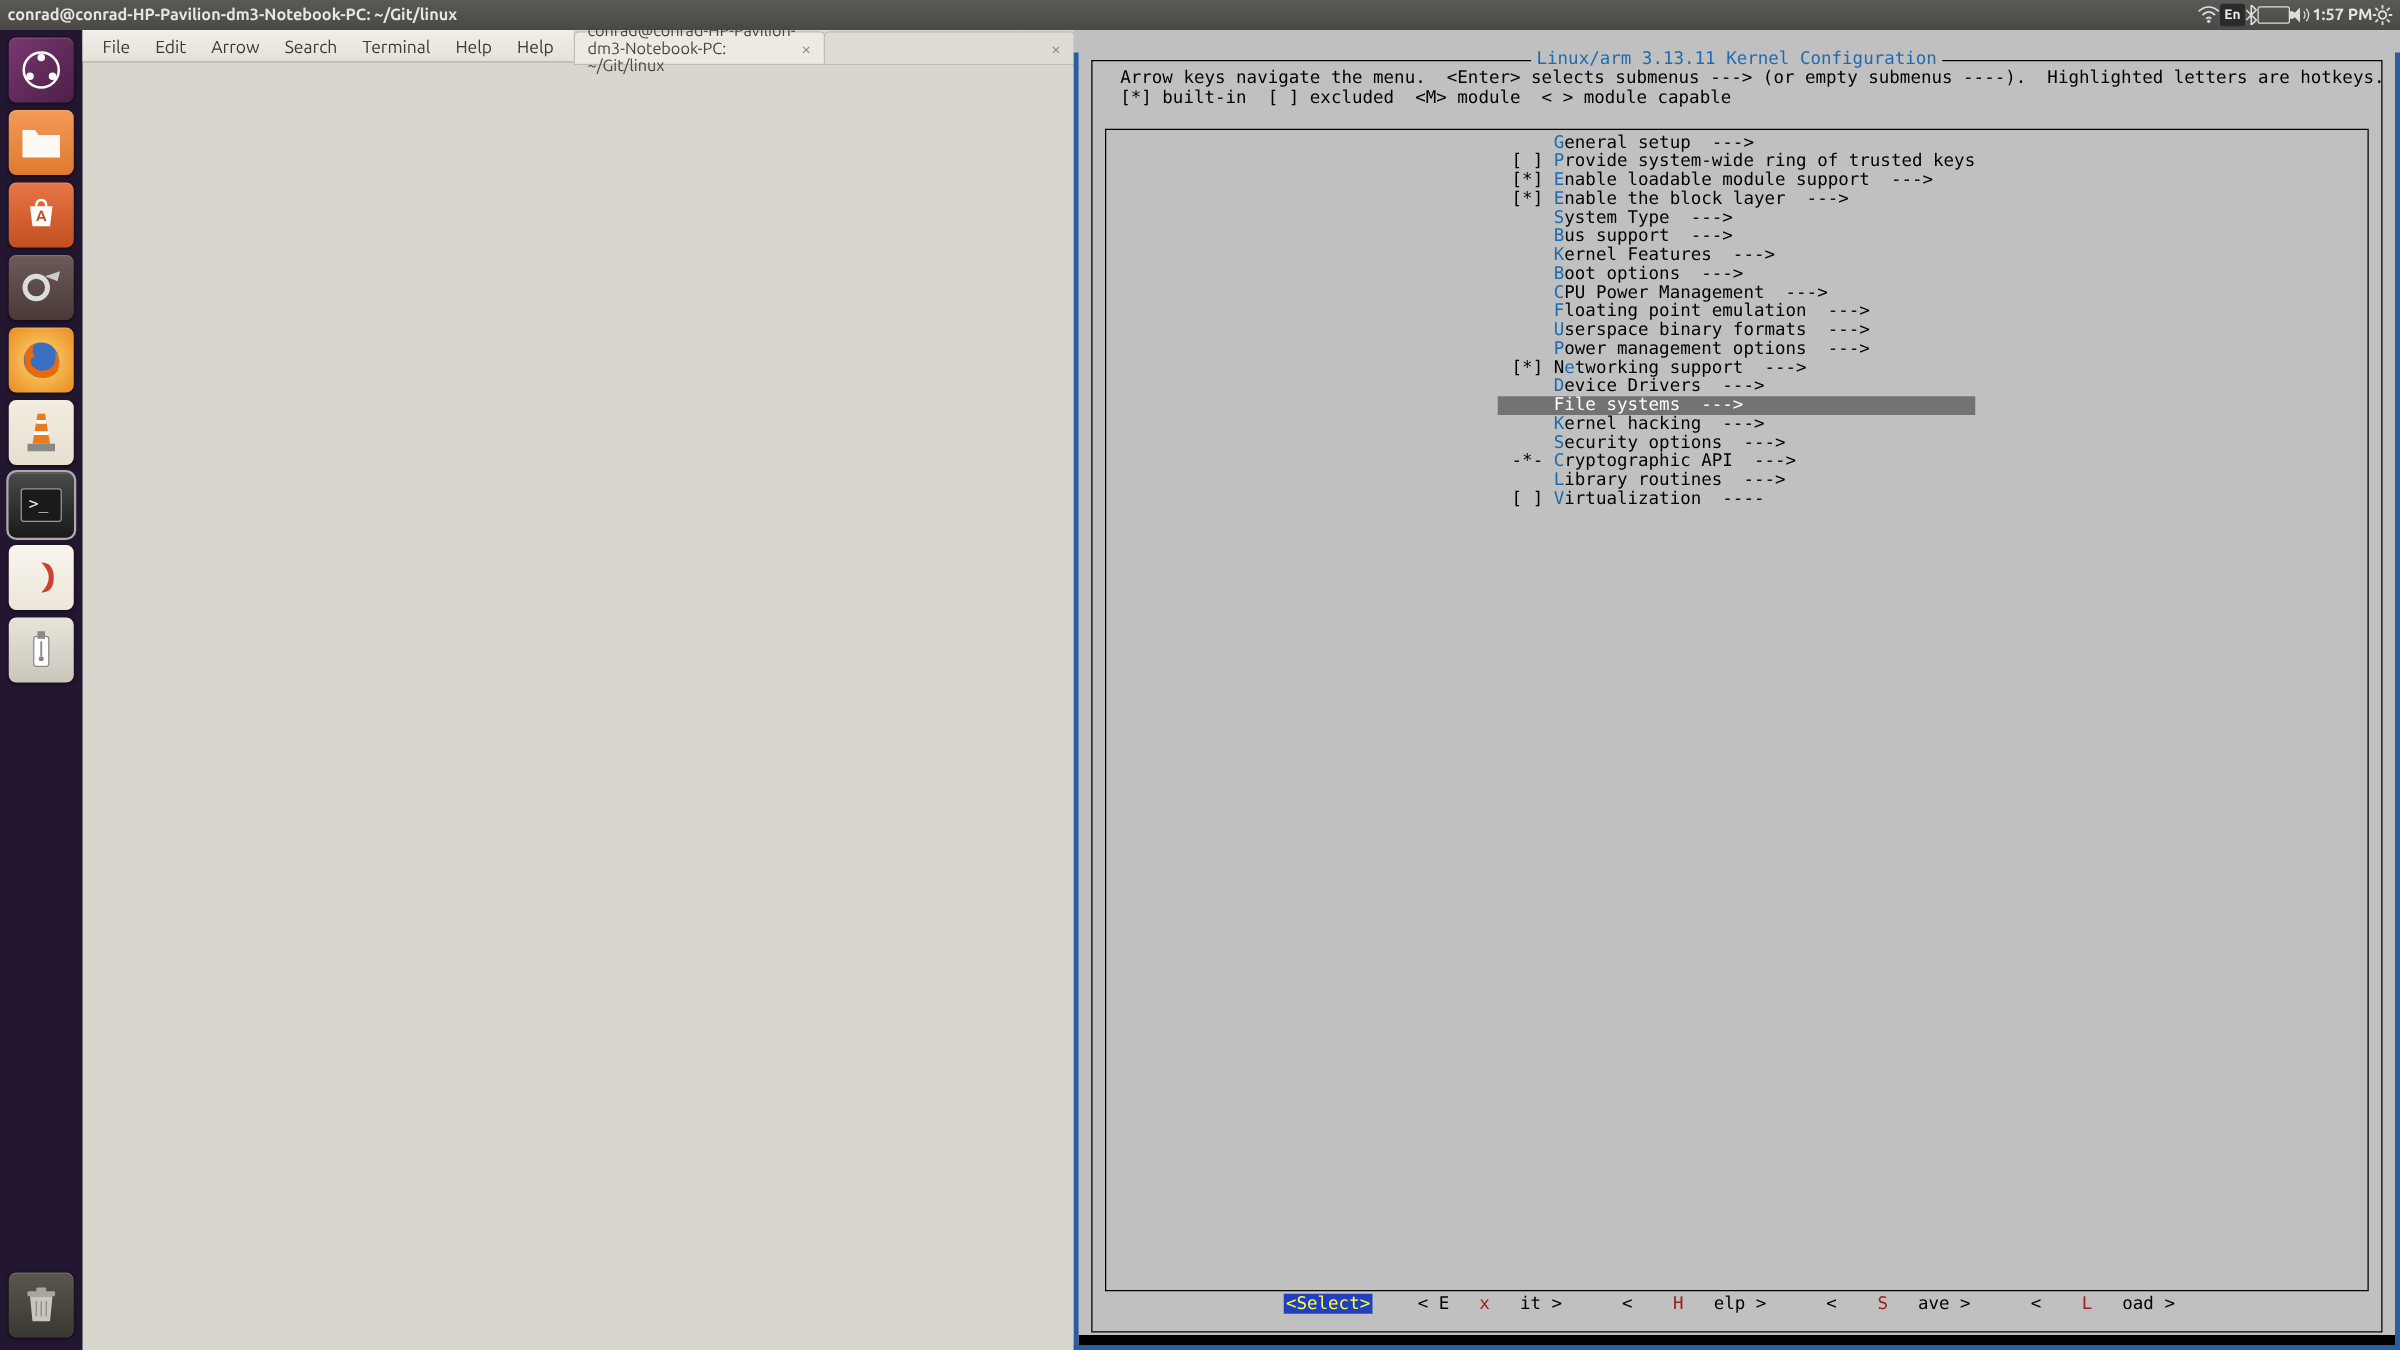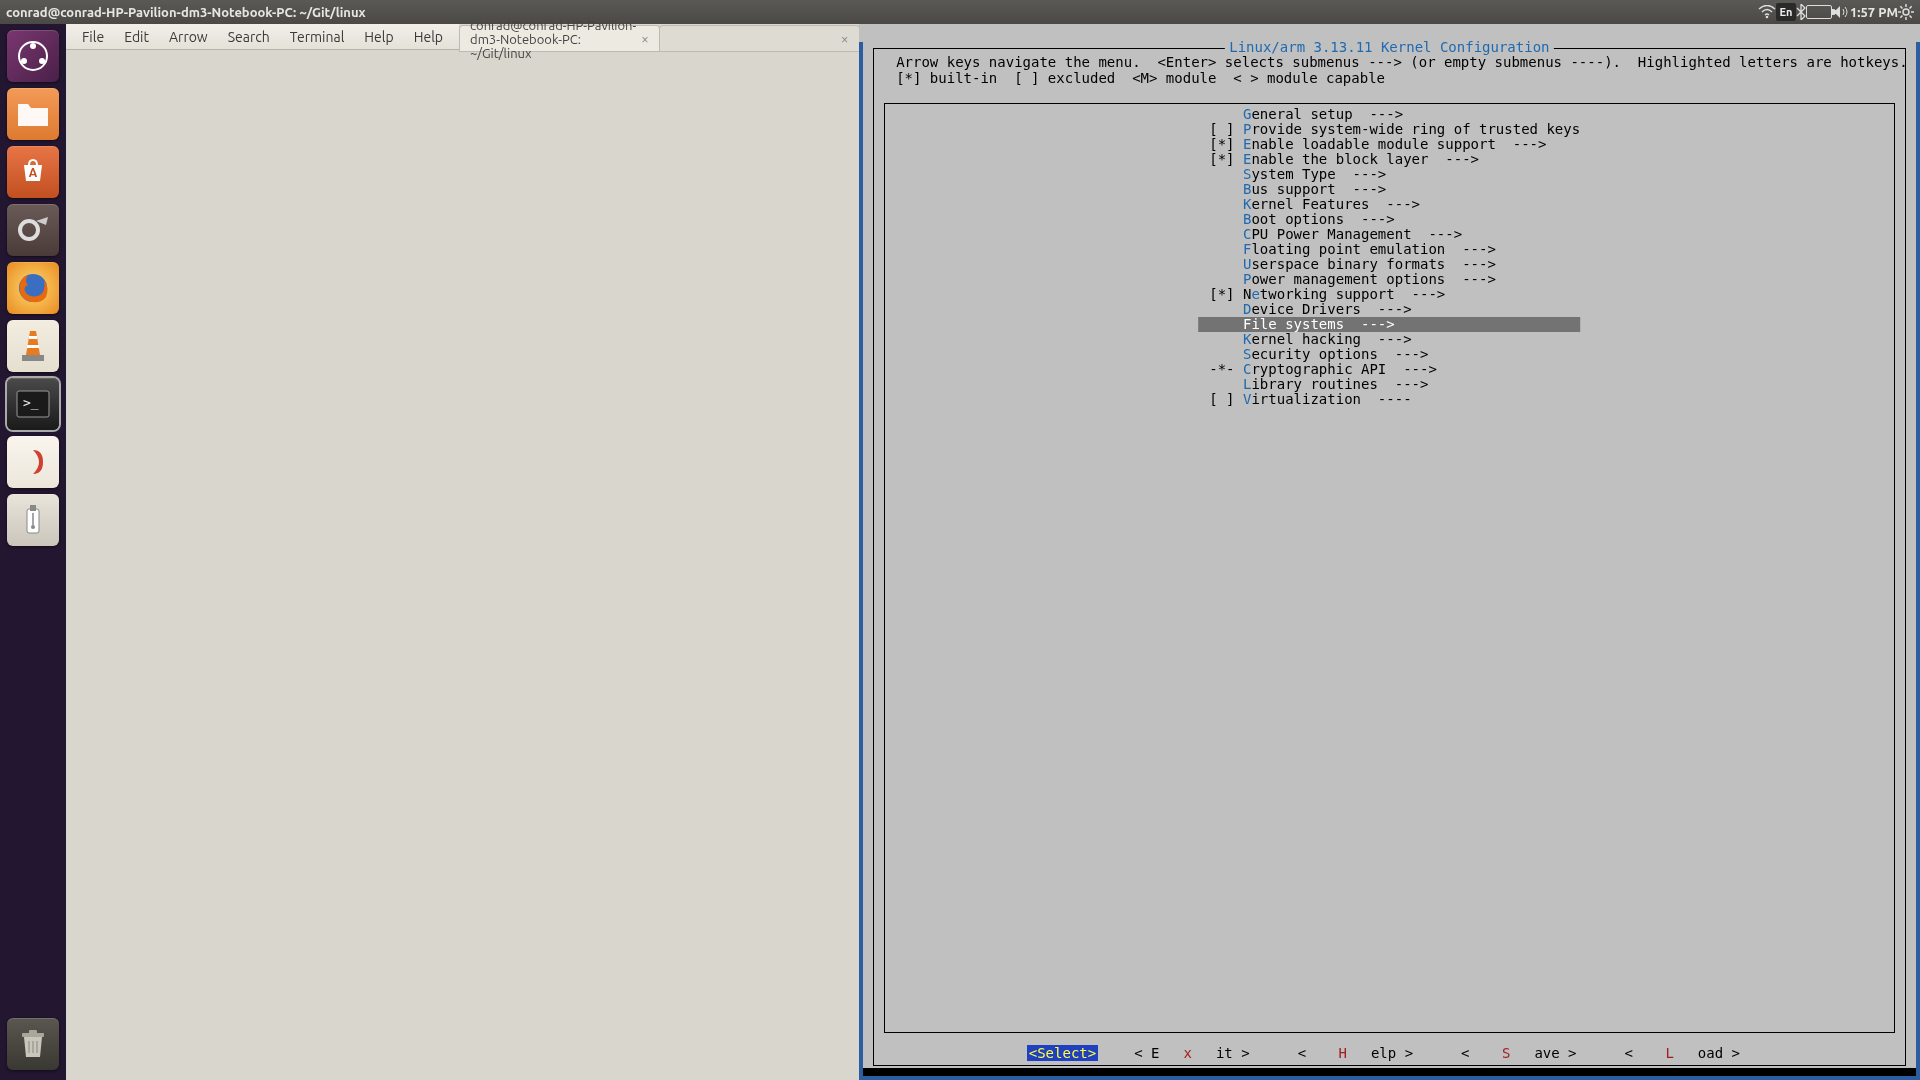--- a/index.html
+++ b/index.html
@@ -184,21 +184,21 @@
   text-align: right;
 }
 .menu-row .hotkey { color: #206ab0; }
 .menu-row.selected {
   background: #737373;
   color: #fff;
 }
 .menu-row.selected .hotkey { color: #fff; }
 .bottom-buttons {
   position: absolute;
-  bottom: 4px;
+  bottom: 14px;
   left: 0;
   right: 0;
   text-align: center;
   color: #000;
 }
 .bottom-buttons span { margin: 0 12px; }
 .bottom-buttons .hot { color: #a02020; }
 .bottom-buttons .sel {
   background: #2040c0;
   color: #ffff40;

